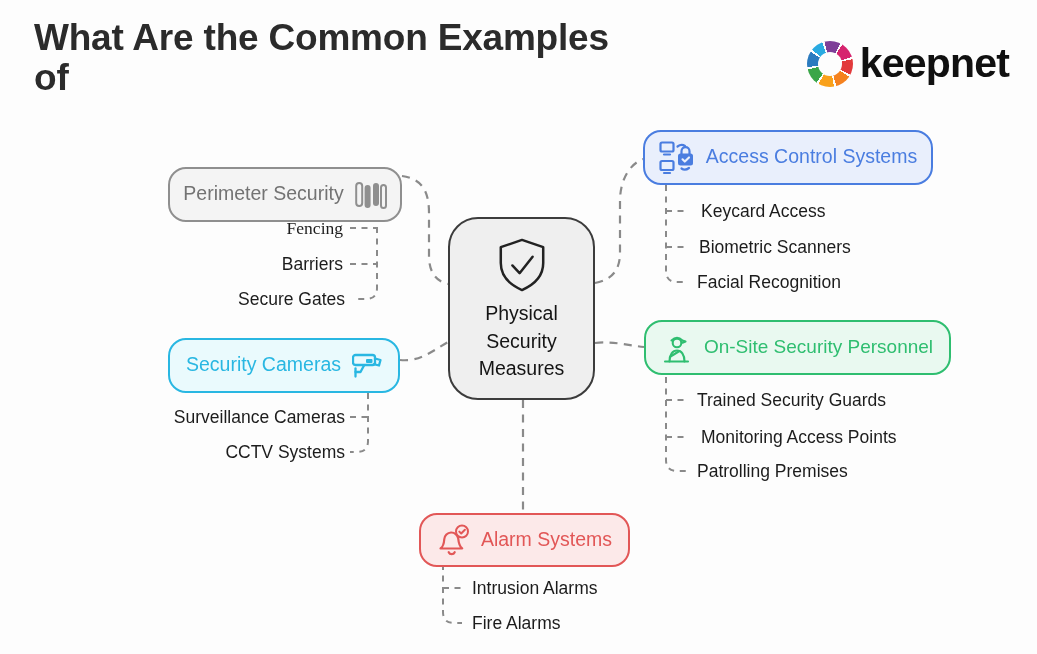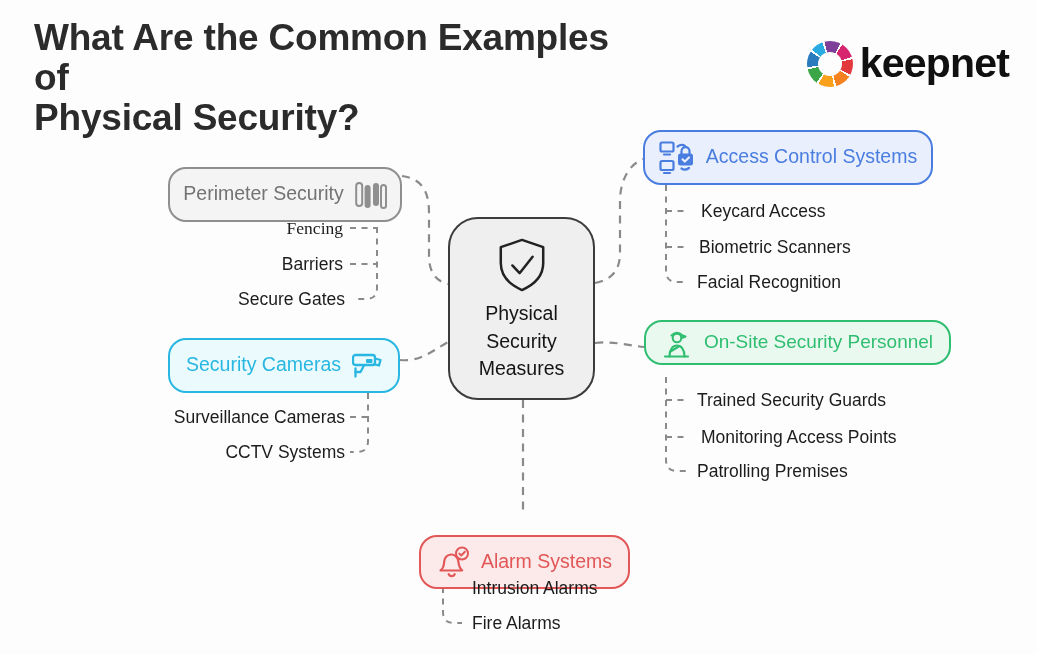--- a/index.html
+++ b/index.html
@@ -38,22 +38,22 @@
   .node{
     position:absolute;box-sizing:border-box;z-index:2;
     display:flex;align-items:center;justify-content:center;gap:11px;
     border-radius:18px;border:2.5px solid;white-space:nowrap;
     font-size:19.5px;
   }
   .node .nlabel{position:relative;top:-1px;}
   .node-perimeter{left:168px;top:148px;width:234px;height:55px;border-color:#8f8f8f;background:#f4f4f4;color:#737373;margin-top:19px;}
   .node-cameras{left:168px;top:338px;width:232px;height:55px;border-color:#29b7e2;background:#eafafd;color:#29b7e2;}
   .node-access{left:643px;top:130px;width:290px;height:55px;border-color:#4a7de0;background:#e9effc;color:#4a7de0;}
-  .node-onsite{left:644px;top:320px;width:307px;height:45px;border-color:#2fbe70;background:#e9f9f0;color:#2fbe70;font-size:19px;}
-  .node-alarm{left:419px;top:535px;width:211px;height:54px;border-color:#e25757;background:#fce9e9;color:#e25757;}
+  .node-onsite{left:644px;top:320px;width:307px;height:55px;border-color:#2fbe70;background:#e9f9f0;color:#2fbe70;font-size:19px;}
+  .node-alarm{left:419px;top:513px;width:211px;height:54px;border-color:#e25757;background:#fce9e9;color:#e25757;}
   .node-central{
     left:448px;top:217px;width:147px;height:183px;border-radius:30px;
     border:2.5px solid #3c3c3c;background:#efefef;color:#141414;
     flex-direction:column;gap:2px;font-size:19.5px;line-height:25.5px;
   }
   .node-central .cline{text-align:right;}
   .node-central .shield{margin-bottom:6px;margin-top:2px;}
   
   .leaf{
     position:absolute;z-index:2;font-size:17.5px;color:#1c1c1c;
@@ -87,21 +87,20 @@
     <path class="twig" d="M666,377 L666,460 Q666,471 677,471 L686,471"></path>
     <path class="twig" d="M666,400 L685,400"></path>
     <path class="twig" d="M666,437 L685,437"></path>
 
     <path class="twig" d="M443,564 L443,612 Q443,623 454,623 L462,623"></path>
     <path class="twig" d="M443,588 L462,588"></path>
   </svg>
 
   <div class="title">
     <div>What Are the Common Examples of</div>
-    <div>Physical Security?</div>
   </div>
 
   <div class="logo">
     <div class="logo-ring"></div>
     <div class="logo-text">keepnet</div>
   </div>
 
   <div class="node node-central">
     <span class="icon shield">
       <svg width="54" height="56" viewBox="0 0 56 58">

